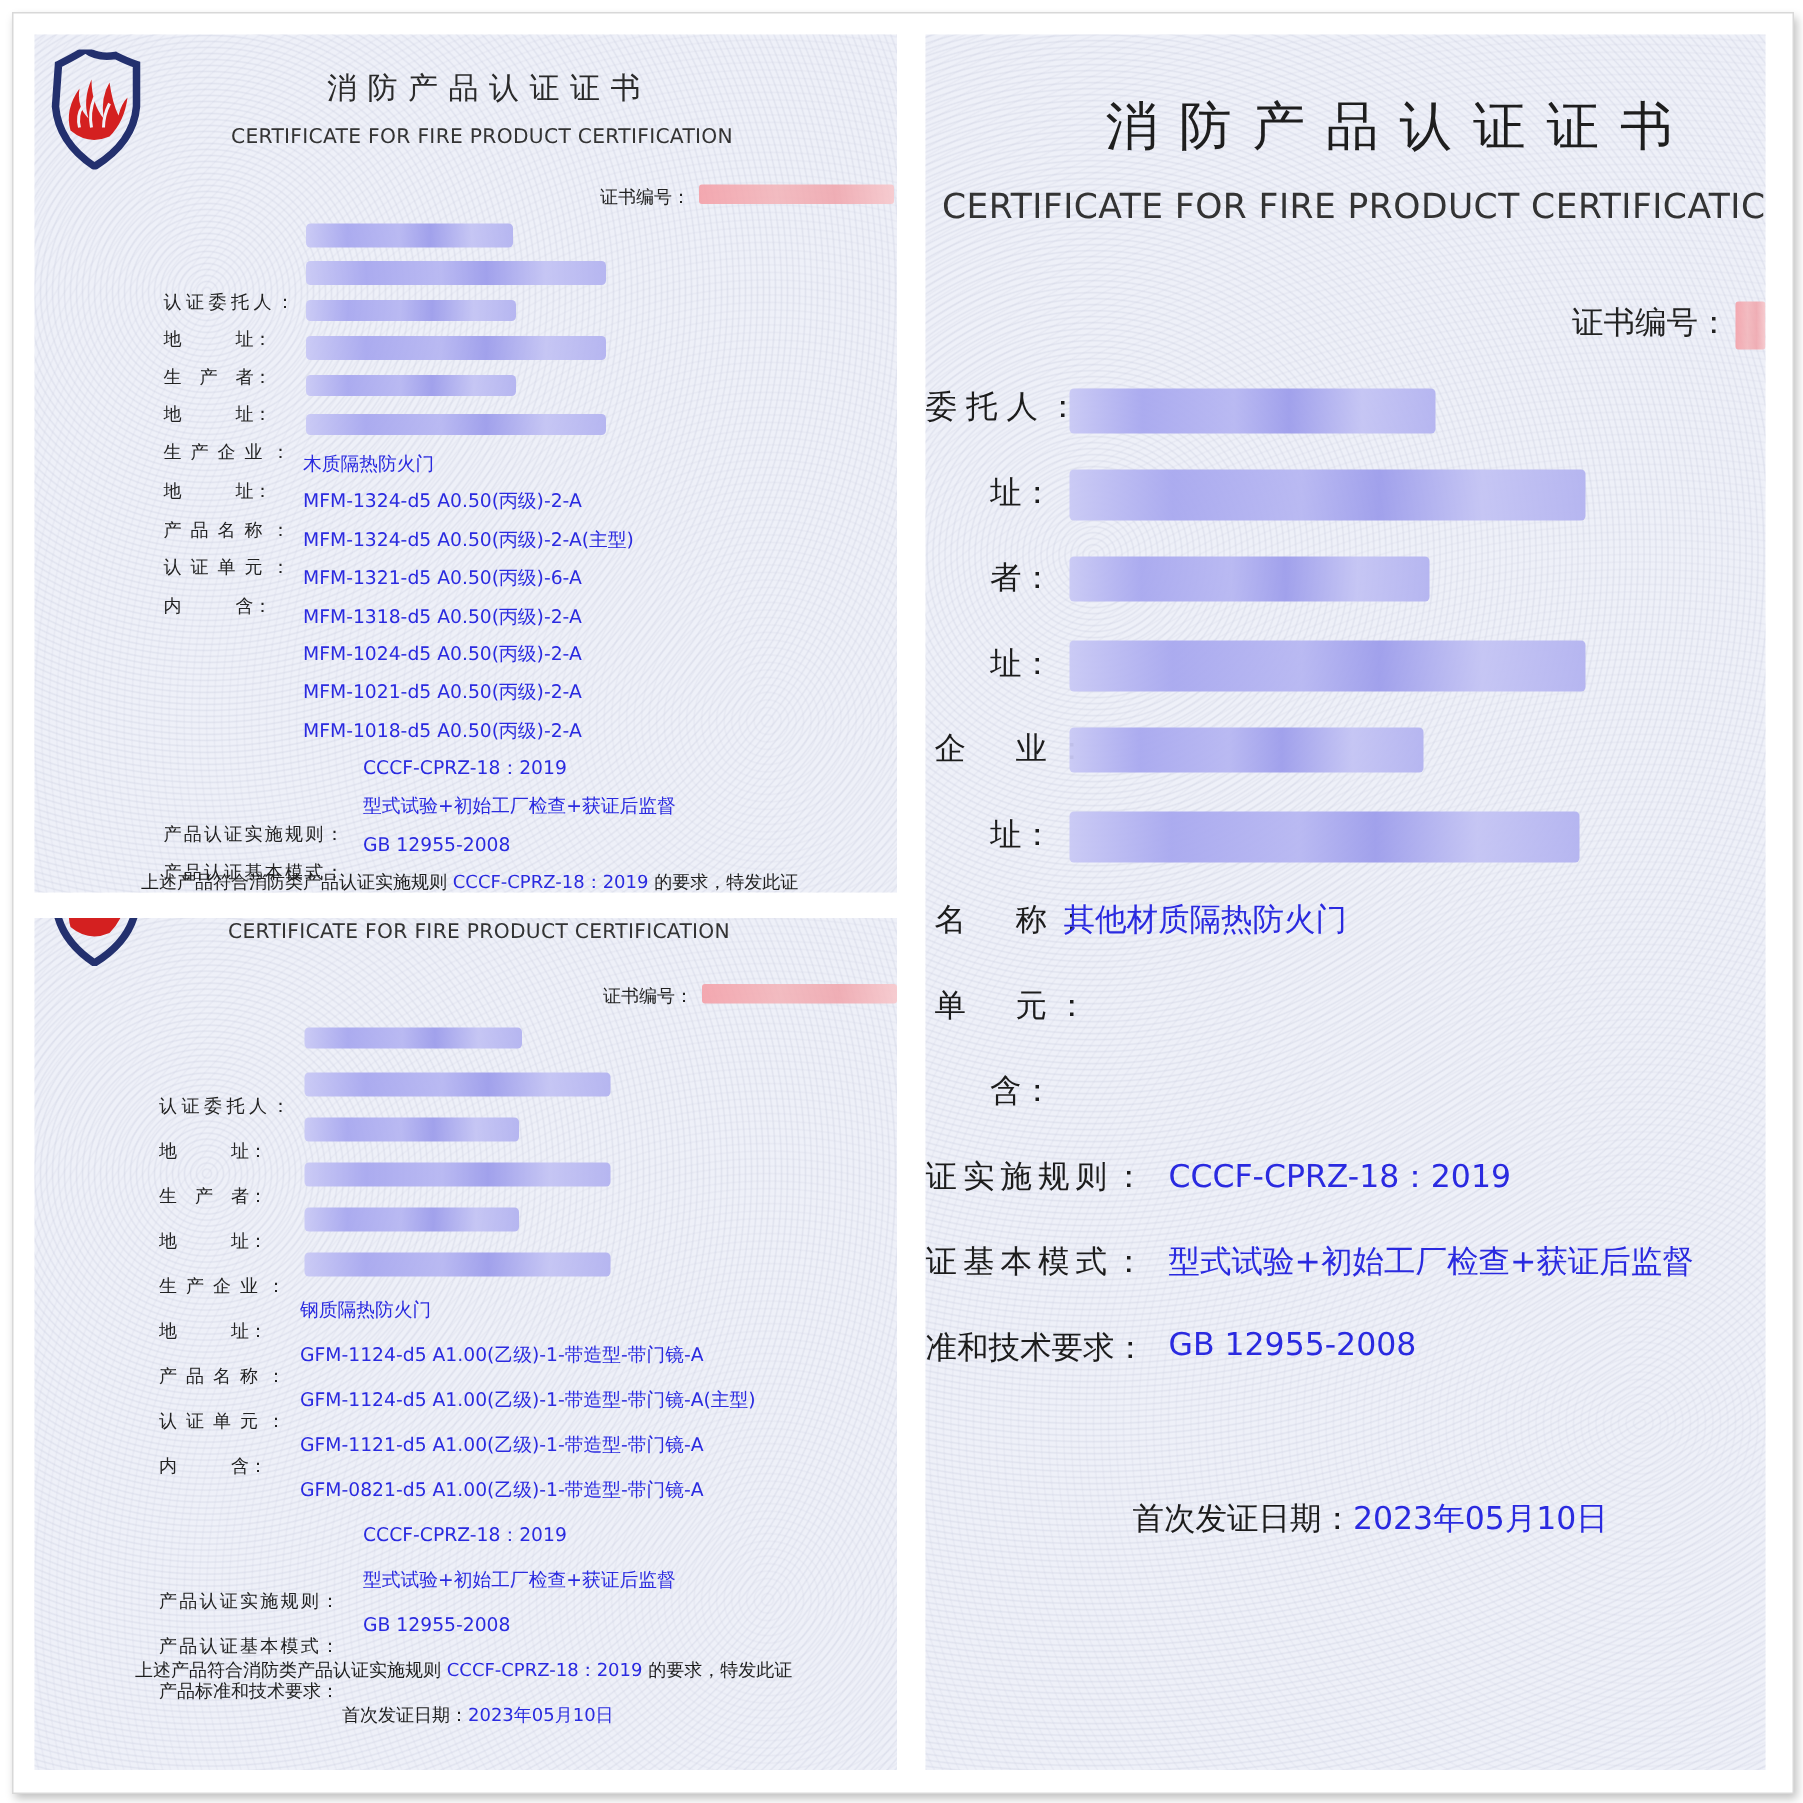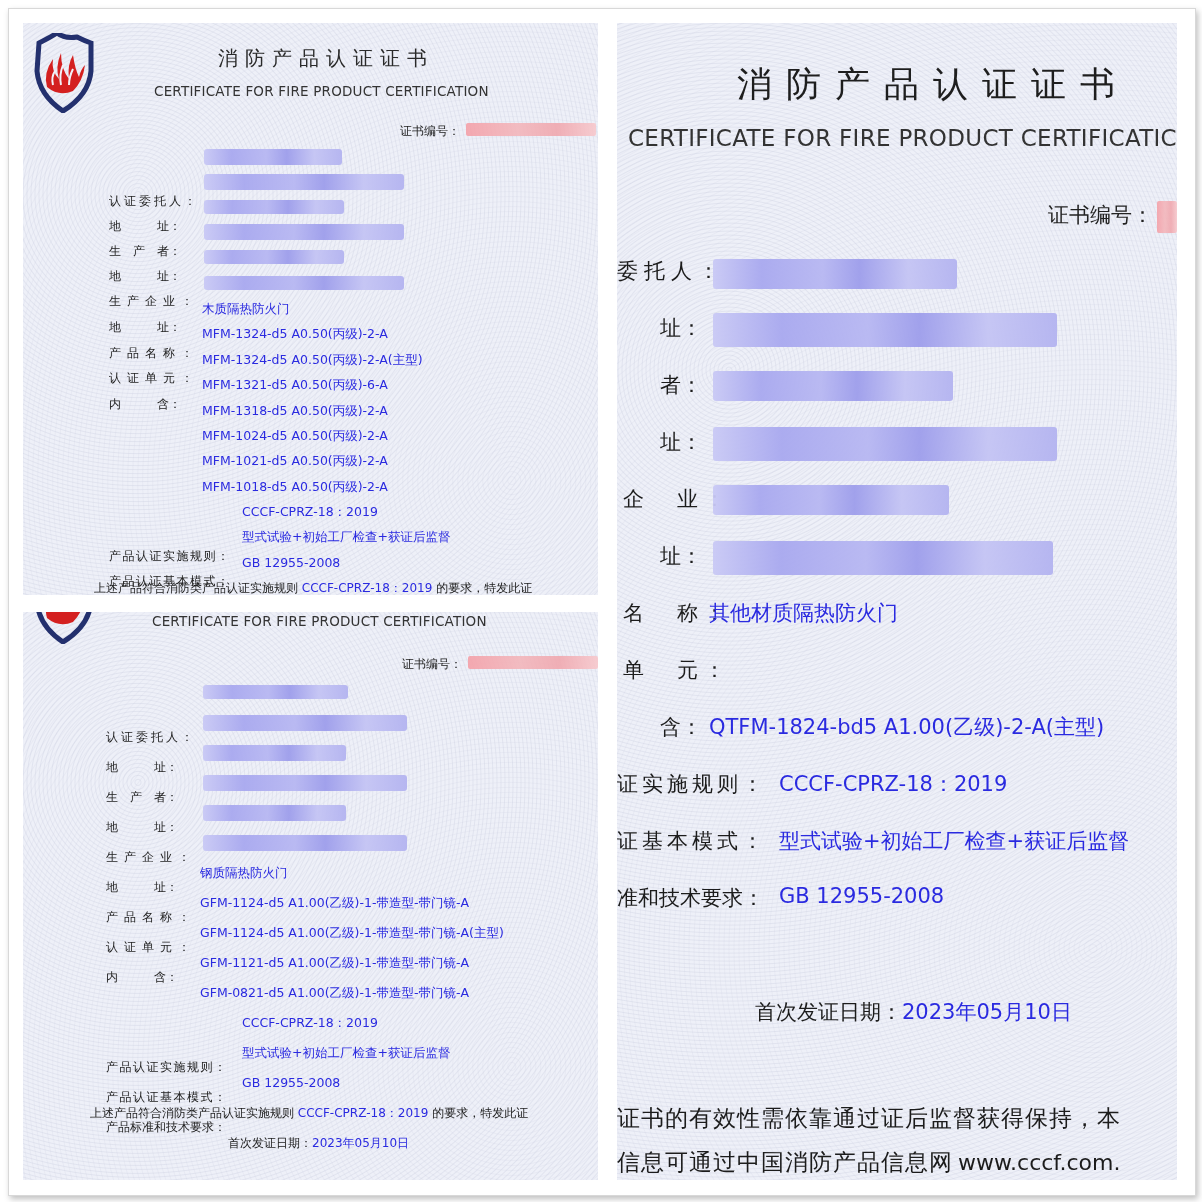--- a/index.html
+++ b/index.html
@@ -166,30 +166,24 @@
   <div class="redact-blue" style="left:96px;top:404px;width:344px;height:34px"></div>
   <div class="abs l-lab" style="left:6px;top:462px;letter-spacing:6px">企　业：</div>
   <div class="redact-blue" style="left:96px;top:462px;width:236px;height:30px"></div>
   <div class="abs l-lab" style="left:43px;top:519px">址：</div>
   <div class="redact-blue" style="left:96px;top:518px;width:340px;height:34px"></div>
 
   <div class="abs l-lab" style="left:6px;top:576px;letter-spacing:6px">名　称：</div>
   <div class="abs l-val" style="left:92px;top:576px">其他材质隔热防火门</div>
   <div class="abs l-lab" style="left:6px;top:633px;letter-spacing:6px">单　元：</div>
   <div class="abs l-lab" style="left:43px;top:690px">含：</div>
-  <div class="abs l-val" style="left:92px;top:690px">QTFM-1824-bd5 A1.00(乙级)-2-A(主型)</div>
 
   <div class="abs l-lab" style="left:0px;top:747px;letter-spacing:4px">证实施规则：</div>
   <div class="abs l-val" style="left:162px;top:747px">CCCF-CPRZ-18：2019</div>
   <div class="abs l-lab" style="left:0px;top:804px;letter-spacing:4px">证基本模式：</div>
   <div class="abs l-val" style="left:162px;top:804px">型式试验+初始工厂检查+获证后监督</div>
   <div class="abs l-lab" style="left:0px;top:861px">准和技术要求：</div>
   <div class="abs l-val" style="left:162px;top:861px">GB 12955-2008</div>
 
   <div class="abs" style="left:138px;top:975px;font-size:21px">
     <span class="black">首次发证日期：</span><span class="blue">2023年05月10日</span>
   </div>
-  <div class="abs l-foot" style="left:0px;top:1080px">证书的有效性需依靠通过证后监督获得保持，本</div>
-  <div class="abs" style="left:0px;top:1124px">
-    <span class="l-foot">信息可通过中国消防产品信息网</span>
-    <span class="l-url">www.cccf.com.</span>
-  </div>
 </div>
 
 </body></html>

